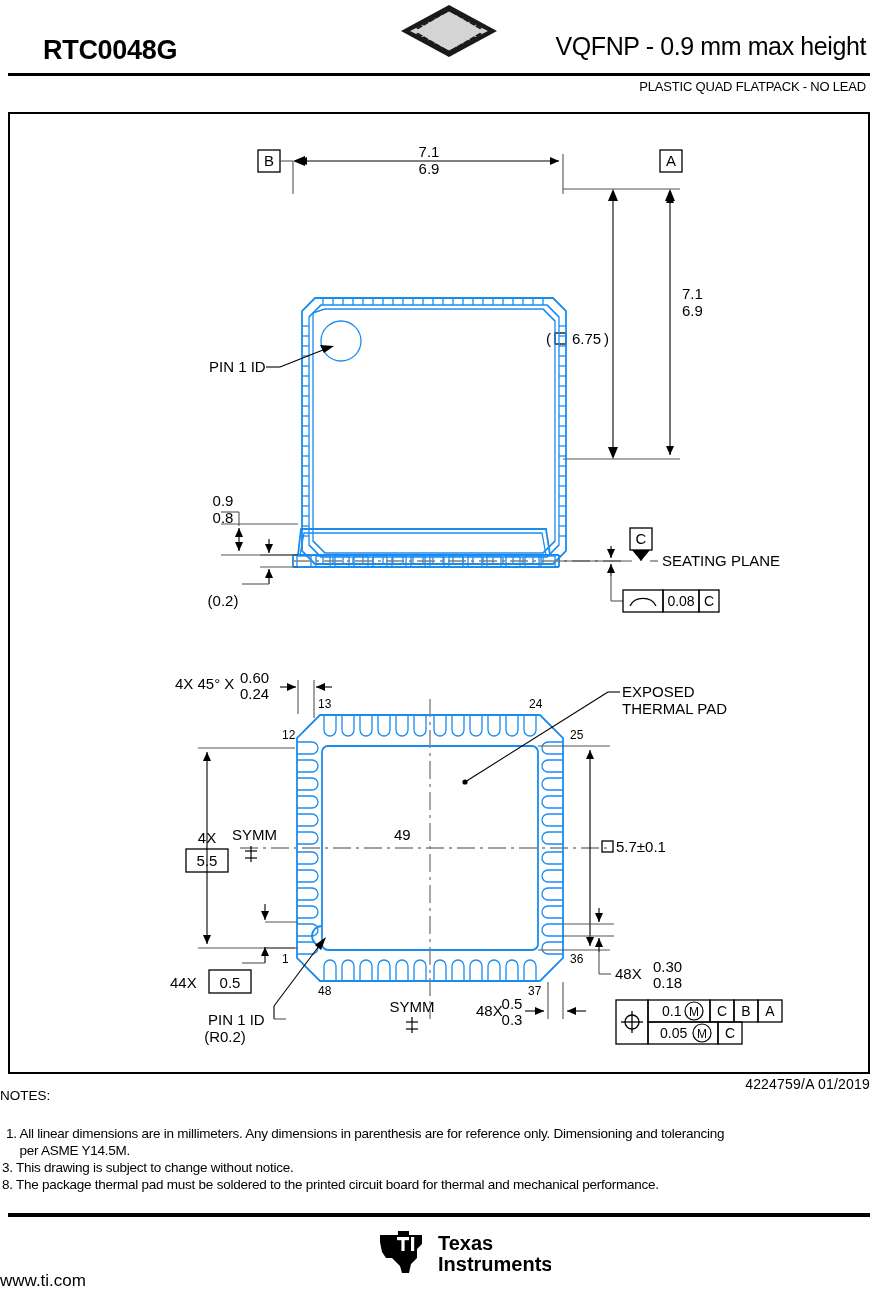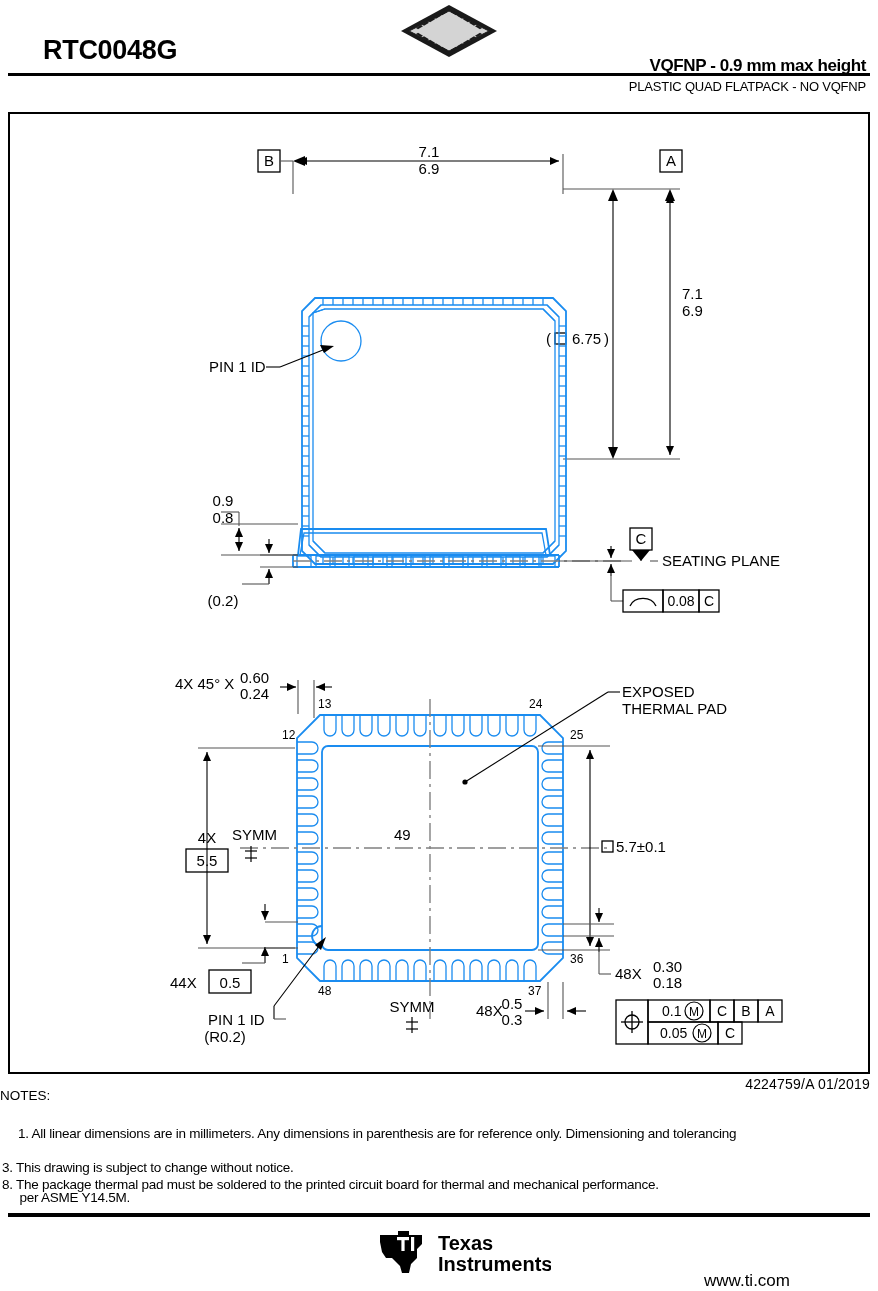--- a/index.html
+++ b/index.html
@@ -3,54 +3,54 @@
 <meta charset="utf-8">
 <style>
   html,body{margin:0;padding:0;background:#fff;}
   body{width:878px;height:1291px;position:relative;
        font-family:"Liberation Sans","DejaVu Sans",sans-serif;color:#000;
        -webkit-font-smoothing:antialiased;}
   
   #header{position:absolute;left:0;top:0;width:878px;height:100px;}
   #pkg-code{position:absolute;left:18px;top:35px;font-size:27px;font-weight:bold;letter-spacing:-0.3px;margin-left:25px;}
   #title-main{position:absolute;right:12px;top:2px;font-size:25px;font-weight:bold;letter-spacing:-0.2px;}
-  #title-sub{position:absolute;right:12px;top:56px;font-size:17px;font-weight:bold;letter-spacing:-0.4px;}
+  #title-sub{position:absolute;right:12px;top:32px;font-size:25px;font-weight:normal;letter-spacing:-0.4px;}
   #rule-top{position:absolute;left:8px;top:73px;width:862px;height:3px;background:#000;}
   #title-desc{position:absolute;right:12px;top:79px;font-size:13px;letter-spacing:-0.2px;}
   #chip-iso{position:absolute;left:396px;top:2px;width:106px;height:58px;}
   
   #frame{position:absolute;left:8px;top:112px;width:862px;height:962px;
          border:2px solid #000;box-sizing:border-box;background:#fff;}
   #dwg-num{position:absolute;right:8px;top:1076px;font-size:14px;letter-spacing:0.2px;}
   
   #canvas{position:absolute;left:0;top:0;width:862px;height:962px;}
   
   #notes{position:absolute;left:0px;top:1086px;width:878px;}
   #notes .nhead{position:absolute;left:0px;top:2px;font-size:13.5px;}
   #notes .nline{position:absolute;font-size:13.5px;letter-spacing:-0.25px;white-space:pre;}
   
   #rule-bot{position:absolute;left:8px;top:1213px;width:862px;height:4px;background:#000;}
   #footer{position:absolute;left:0;top:1222px;width:790px;height:69px;}
   #ti-logo{position:absolute;left:376px;top:6px;}
-  #ti-url{position:absolute;left:0;right:0;top:49px;text-align:right;font-size:17px;}
+  #ti-url{position:absolute;left:0;right:0;top:49px;text-align:left;font-size:17px;}
   text{font-family:"Liberation Sans","DejaVu Sans",sans-serif;}
 </style>
 </head>
 <body>
 
 <div id="header">
 
   <div id="pkg-code">RTC0048G</div>
 
 
   <div id="title-sub">VQFNP - 0.9 mm max height</div>
 
   <div id="rule-top"></div>
 
-  <div id="title-desc">PLASTIC QUAD FLATPACK - NO VQFNP</div>
+  <div id="title-desc">PLASTIC QUAD FLATPACK - NO LEAD</div>
 
   <svg id="chip-iso" viewBox="0 0 106 58">
     <g>
       <polygon points="53,3 101,29 53,55 5,29" fill="#1a1a1a"></polygon>
       <polygon points="53,9 93,29 53,49 13,29" fill="#d4d4d4" stroke="#1a1a1a" stroke-width="1"></polygon>
       <g fill="#1a1a1a">
 
         <g>
           <polygon points="20,26 25,23 27,24.2 22,27.2"></polygon>
           <polygon points="26,22.5 31,19.5 33,20.7 28,23.7"></polygon>
@@ -570,22 +570,22 @@
       <text class="ts" x="720" y="924" text-anchor="middle">C</text>
     </g>
   </g>
 </svg>
 </div>
 
 <div id="dwg-num">4224759/A   01/2019</div>
 
 <div id="notes">
   <div class="nhead">NOTES:</div>
-  <div class="nline" style="left:18px;top:40px;">1. All linear dimensions are in millimeters. Any dimensions in parenthesis are for reference only. Dimensioning and tolerancing</div>
-  <div class="nline" style="left:2px;top:57px;margin-top:47px;">     per ASME Y14.5M.</div>
+  <div class="nline" style="left:6px;top:40px;">1. All linear dimensions are in millimeters. Any dimensions in parenthesis are for reference only. Dimensioning and tolerancing</div>
+  <div class="nline" style="left:2px;top:57px;">     per ASME Y14.5M.</div>
   <div class="nline" style="left:2px;top:74px;">3. This drawing is subject to change without notice.</div>
   <div class="nline" style="left:2px;top:91px;">8. The package thermal pad must be soldered to the printed circuit board for thermal and mechanical performance.</div>
 </div>
 
 <div id="rule-bot"></div>
 <div id="footer">
   <svg id="ti-logo" width="175" height="48" viewBox="0 0 175 48">
 
     <g fill="#000">
       <path d="M4,7 L22,7 L22,3 L33,3 L33,7 L46,7 L46,16 L41,21 L41,30

